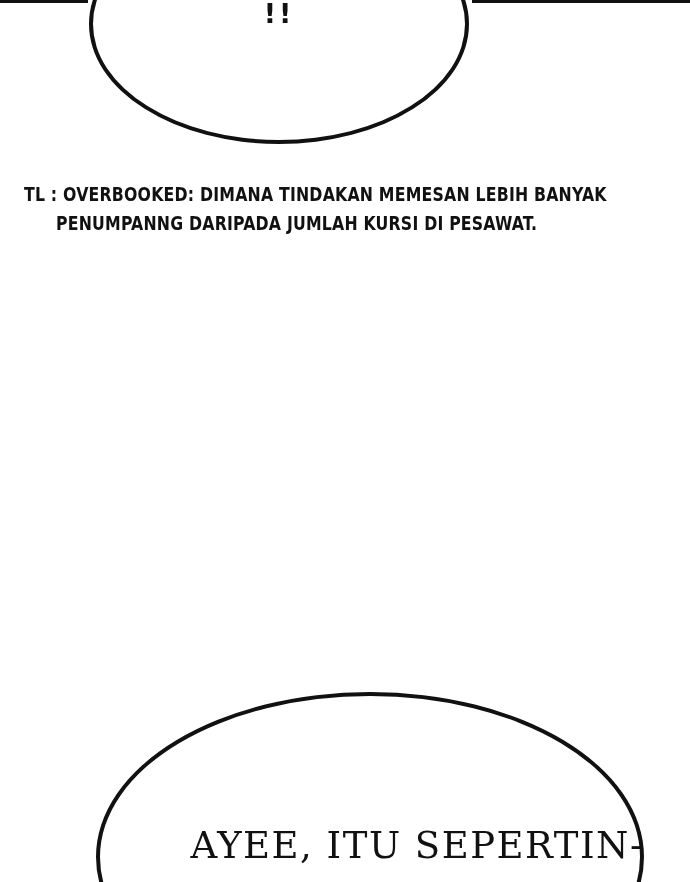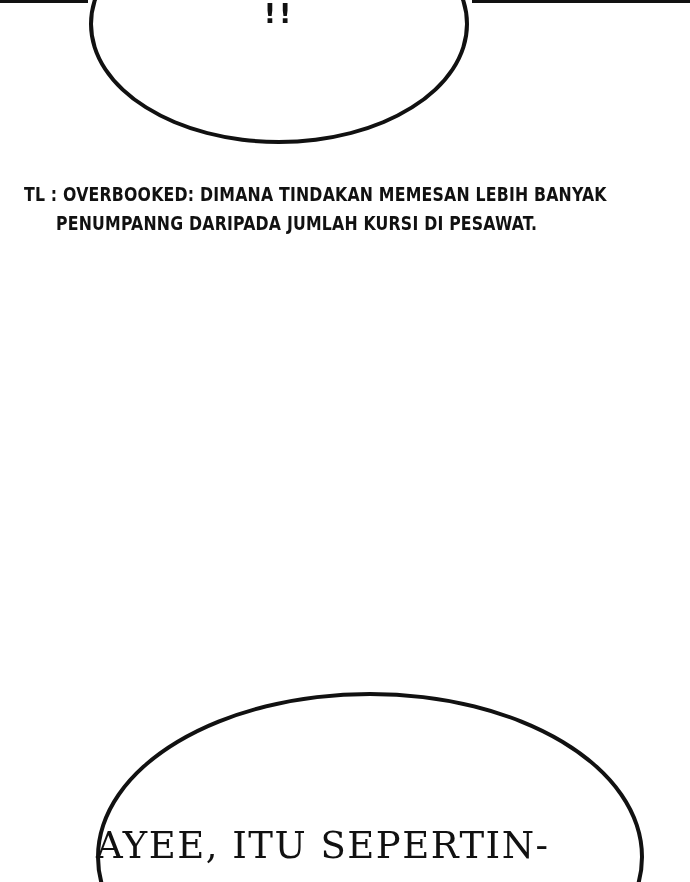--- a/index.html
+++ b/index.html
@@ -88,21 +88,21 @@
     border: 4px solid #111111;
     border-radius: 50% / 50%;
     background: #ffffff;
     box-sizing: border-box;
   }
   .balloon-bottom-text {
     position: absolute;
     left: 96px;
     top: 826px;
     width: 548px;
-    text-align: left;
+    text-align: right;
     font-family: "DejaVu Serif", serif;
     font-weight: 400;
     font-size: 37px;
     letter-spacing: 1.5px;
     color: #111111;
     line-height: 1.1;
     white-space: nowrap;
   }
 </style>
 </head>

